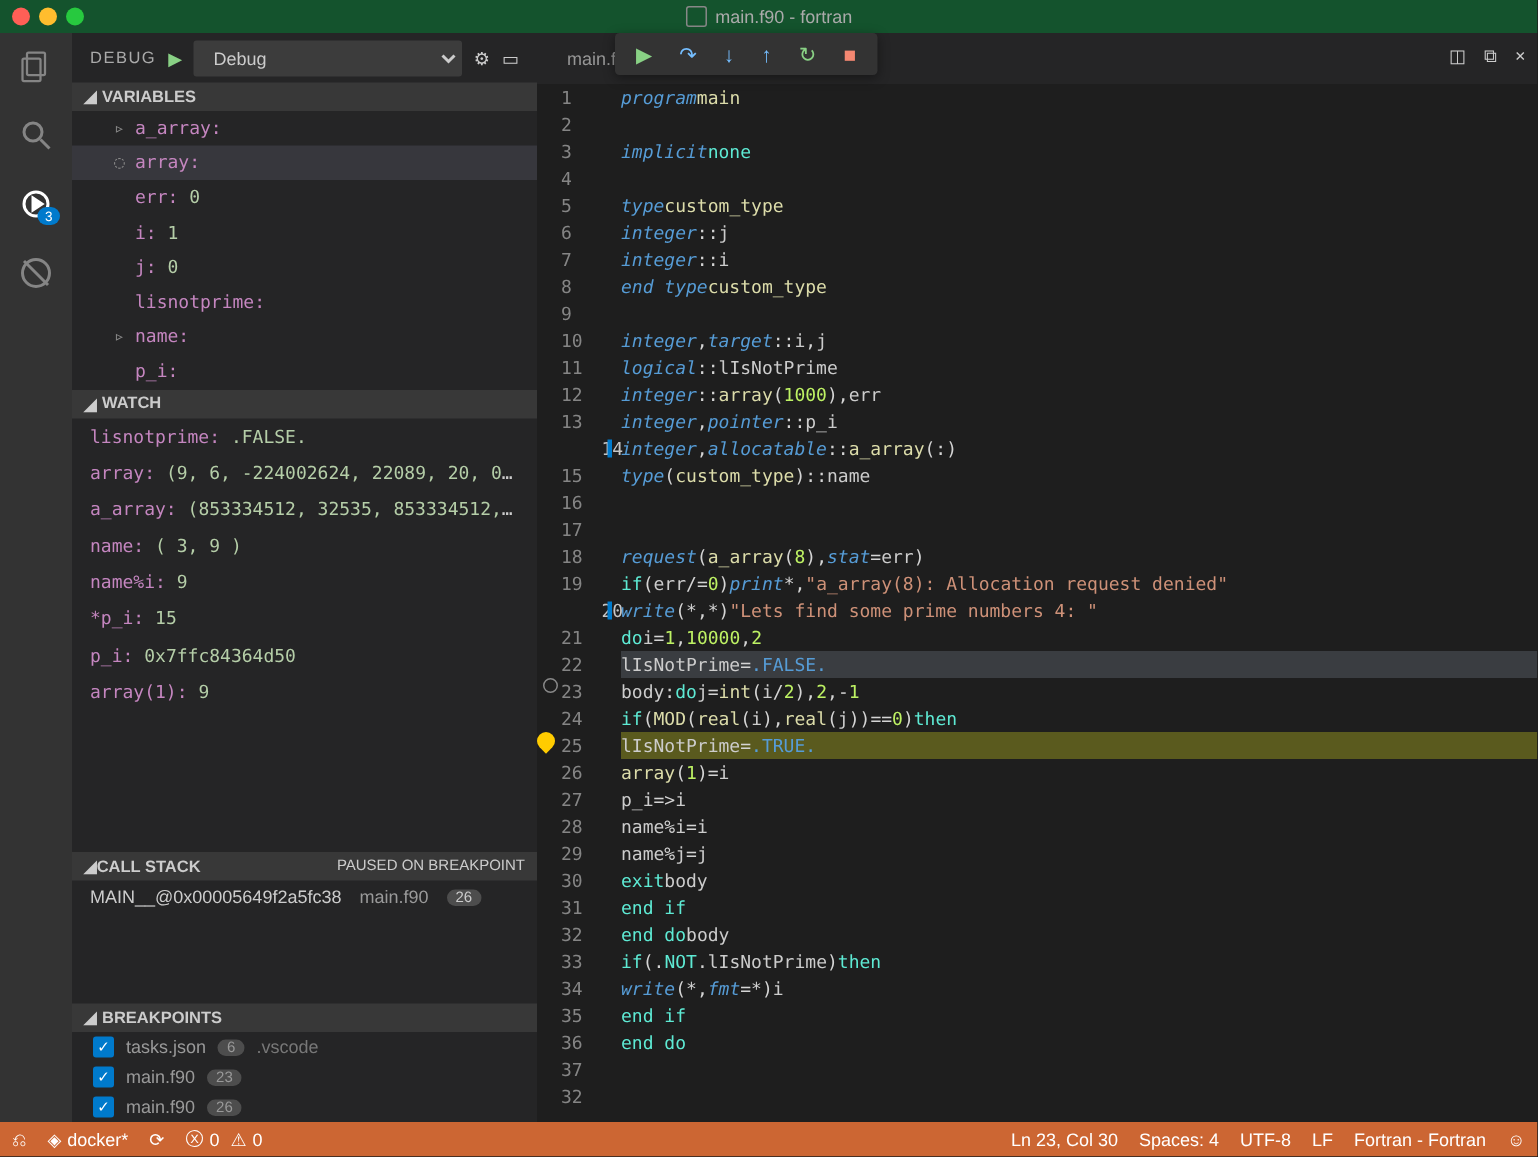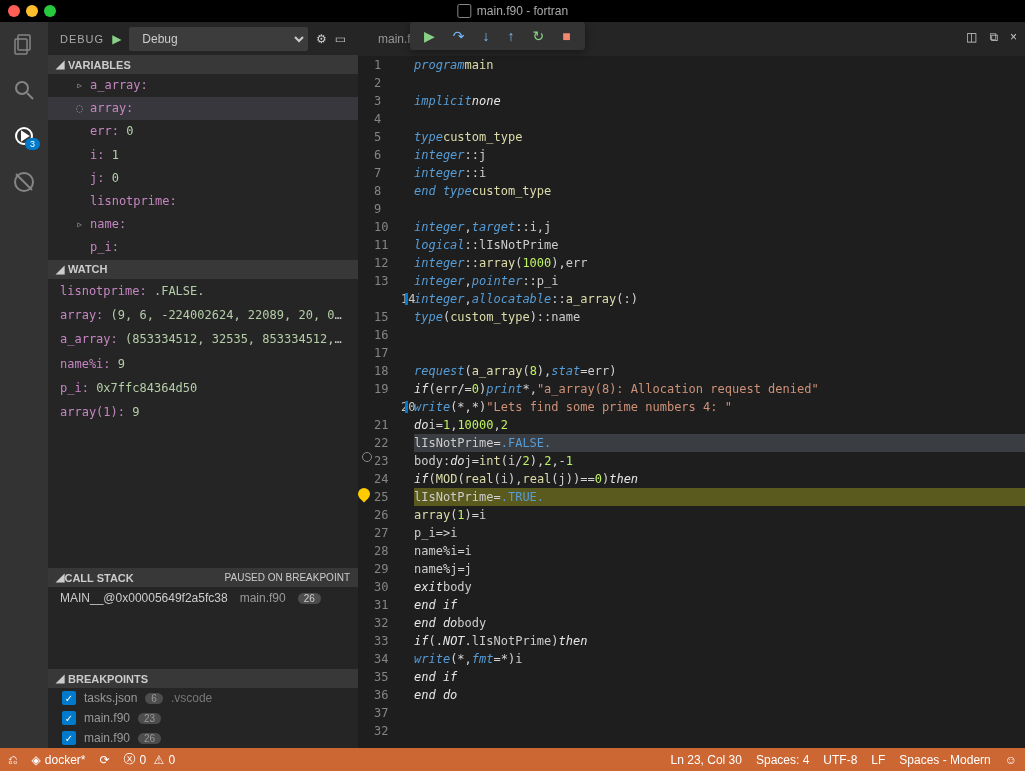--- a/index.html
+++ b/index.html
@@ -1,17 +1,17 @@
 <!DOCTYPE html>
 <html><head>
 <meta charset="utf-8">
 <style>
 * { margin:0; padding:0; box-sizing:border-box; }
 body { font-family:-apple-system,BlinkMacSystemFont,"Segoe UI",sans-serif; font-size:12px; background:#1e1e1e; color:#ccc; width:1025px; height:771px; overflow:hidden; }
-.titlebar { height:22px; background:#000000; display:flex; align-items:center; padding:0 8px; position:relative; }
+.titlebar { height:22px; background:#14532d; display:flex; align-items:center; padding:0 8px; position:relative; }
 .dots { display:flex; gap:6px; }
 .dot { width:12px; height:12px; border-radius:50%; }
 .dot.r{background:#ff5f56}.dot.y{background:#ffbd2e}.dot.g{background:#27c93f}
 .title-center{position:absolute;left:50%;transform:translateX(-50%);display:flex;align-items:center;gap:6px;color:#aaa;font-size:12px;}
 .file-ico{width:14px;height:14px;border:1px solid #888;border-radius:2px;}
 .app{display:flex;height:726px;}
 .activitybar{width:48px;background:#333;display:flex;flex-direction:column;align-items:center;padding-top:10px;gap:22px;}
 .act-ico{width:24px;height:24px;color:#858585;cursor:pointer;position:relative;}
 .act-ico.active{color:#fff;}
 .badge{position:absolute;bottom:-2px;right:-4px;background:#007acc;color:#fff;border-radius:10px;font-size:9px;padding:1px 5px;}
@@ -47,21 +47,21 @@
 .glyph{width:16px;}
 .gutter{width:40px;text-align:right;color:#858585;padding-right:12px;}
 .code-area{flex:1;position:relative;}
 .line{display:flex;height:18px;}
 .line.hl1{background:#3a3d41;}
 .line.hl2{background:#5a5a1e;}
 .cur-mark{position:absolute;left:-56px;width:12px;height:12px;background:#ffcc00;border-radius:6px 6px 6px 0;transform:rotate(-45deg);}
 .bp-dot{width:10px;height:10px;background:#e51400;border-radius:50%;display:inline-block;margin-left:2px;}
 .bp-dot.hollow{background:transparent;border:1px solid #888;}
 .tok-kw{color:#569cd6;font-style:italic;}
-.tok-kw2{color:#e5e5e5;font-style:italic;}
+.tok-kw2{color:#5eead4;}
 .tok-fn{color:#dcdcaa;}
 .tok-id{color:#ccc;}
 .tok-num{color:#bef264;}
 .tok-str{color:#ce9178;}
 .tok-op{color:#d4d4d4;}
 .tok-comm{color:#6a9955;font-style:italic;}
 .tok-punct{color:#d4d4d4;}
 .tok-const{color:#569cd6;}
 .gutter-mark{color:#c6c6c6;position:relative;margin-left:27px;}
 .gutter-mark::before{content:"";position:absolute;left:4px;top:3px;width:3px;height:12px;background:#007acc;}
@@ -143,21 +143,23 @@
       </div>
 
     <div class="section-head">
       <span class="chev">◢</span>
         <span>WATCH</span>
     </div>
     <div id="watch">
         <div class="watch-item"><span class="k-purple">lisnotprime:</span> <span class="k-num">.FALSE.</span></div>
         <div class="watch-item"><span class="k-purple">array:</span> <span class="k-num">(9, 6, -224002624, 22089, 20, 0, 0, …</span></div>
         <div class="watch-item"><span class="k-purple">a_array:</span> <span class="k-num">(853334512, 32535, 853334512, 3253…</span></div>
+        <div class="watch-item"><span class="k-purple">name:</span> <span class="k-num">( 3, 9 )</span></div>
         <div class="watch-item"><span class="k-purple">name%i:</span> <span class="k-num">9</span></div>
+        <div class="watch-item"><span class="k-purple">*p_i:</span> <span class="k-num">15</span></div>
         <div class="watch-item"><span class="k-purple">p_i:</span> <span class="k-num">0x7ffc84364d50</span></div>
         <div class="watch-item"><span class="k-purple">array(1):</span> <span class="k-num">9</span></div>
       </div>
 
     <div style="flex:1"></div>
 
     <div class="cs-head">
       <div class="l">
           <span class="chev">◢</span>
           <span>CALL STACK</span>
@@ -343,15 +345,15 @@
 <div class="statusbar">
   <span class="seg">⎌</span>
   <span class="seg">◈ <span>docker*</span></span>
   <span class="seg">⟳</span>
   <span class="seg">ⓧ <span>0</span>&nbsp;⚠ <span>0</span></span>
   <span class="spacer"></span>
   <span class="seg">Ln 23, Col 30</span>
   <span class="seg">Spaces: 4</span>
   <span class="seg">UTF-8</span>
   <span class="seg">LF</span>
-  <span class="seg">Spaces - Modern</span>
+  <span class="seg">Fortran - Fortran</span>
   <span class="seg">☺</span>
 </div>
 
 </body></html>

